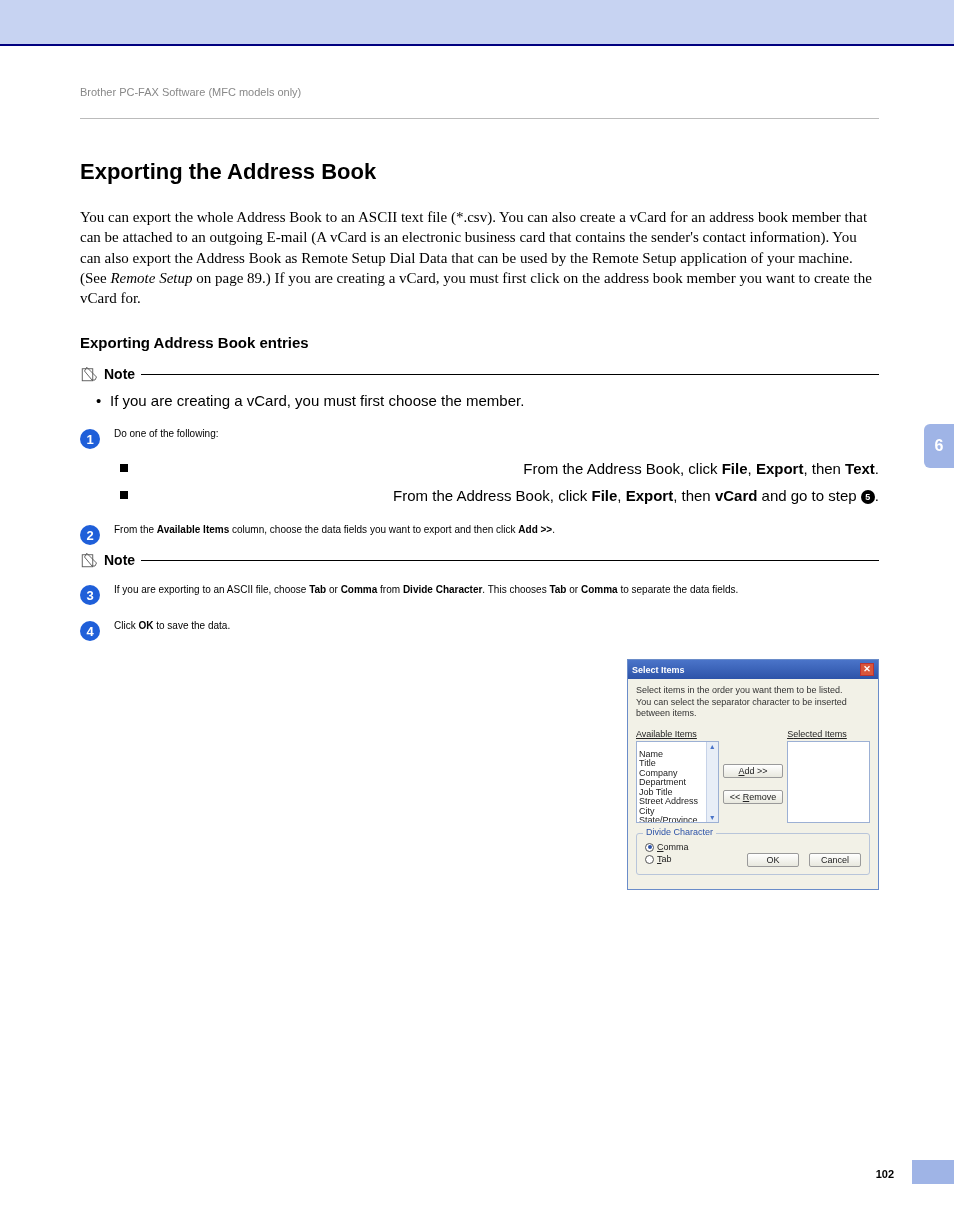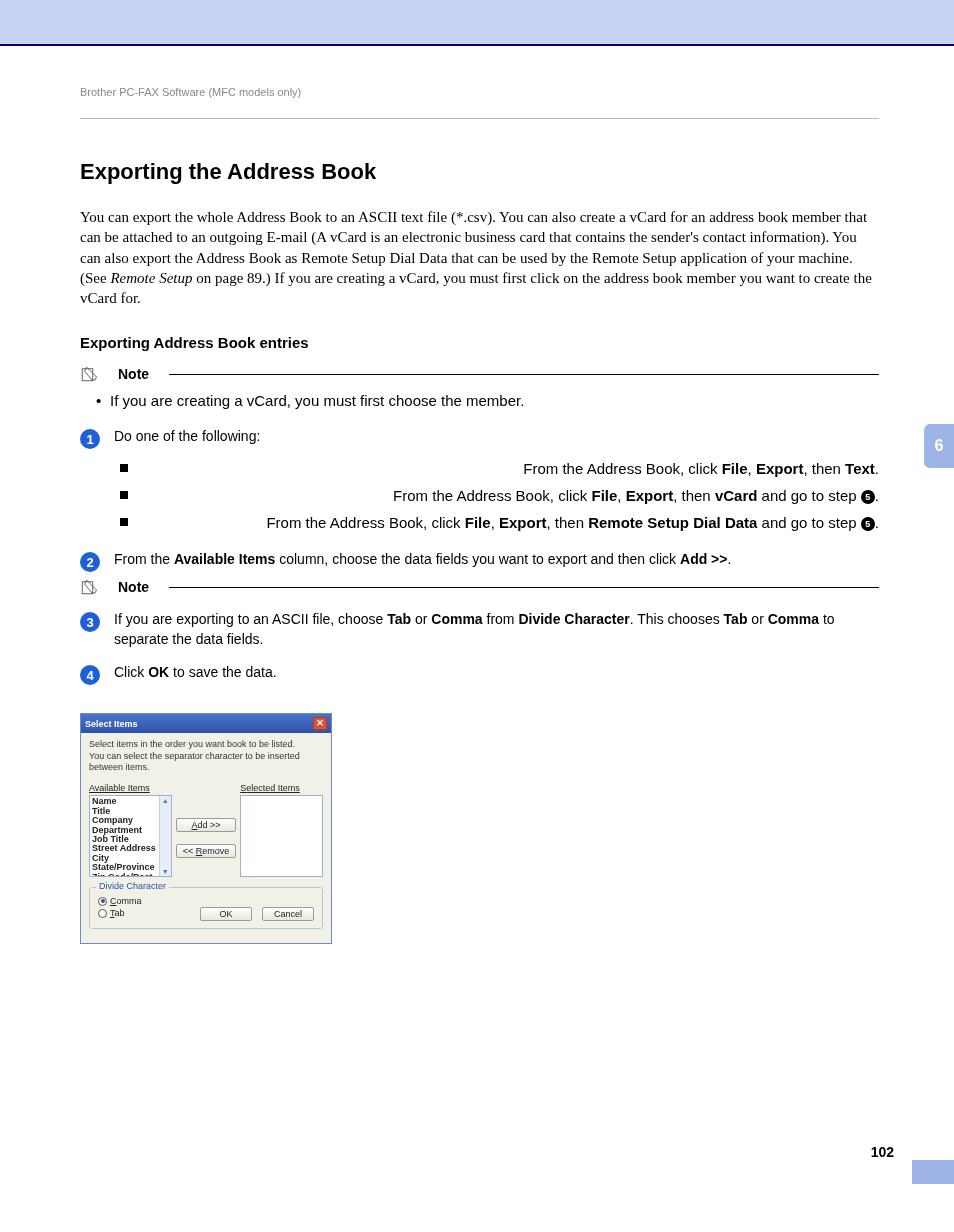--- a/index.html
+++ b/index.html
@@ -40,21 +40,21 @@
   }
   .italic { font-style: italic; }
   h2.sub {
     font-size: 15px;
     font-weight: bold;
     margin: 26px 0 14px 0;
   }
   .note-header {
     display: flex;
     align-items: center;
-    gap: 20px;
+    gap: 6px;
     margin-top: 6px;
     margin-bottom: 6px;
   }
   .note-icon {
     width: 18px; height: 18px;
     display: inline-flex;
     align-items: center; justify-content: center;
   }
   .note-icon svg { width: 18px; height: 18px; }
   .note-label { font-size: 14px; font-weight: bold; }
@@ -92,21 +92,21 @@
     color: #fff;
     font-size: 13px;
     font-weight: bold;
     display: flex;
     align-items: center;
     justify-content: center;
     flex-shrink: 0;
     margin-top: 2px;
   }
   .step-body {
-    font-size: 14px;
+    font-size: 10px;
     line-height: 1.4;
   }
   .black-circle {
     display: inline-flex;
     width: 14px; height: 14px;
     border-radius: 50%;
     background: #000;
     color: #fff;
     font-size: 9px;
     font-weight: bold;
@@ -135,22 +135,22 @@
   }
   .note-body {
     font-size: 15px;
     padding-left: 26px;
     line-height: 1.5;
     margin-bottom: 12px;
   }
   
   .dialog-wrap {
     display: flex;
-    justify-content: flex-start;
-    margin-top: 28px;
+    justify-content: flex-end;
+    margin-top: 18px;
   }
   .dialog {
     width: 252px;
     border: 1px solid #6a8cc9;
     background: #f2f1e7;
     font-family: Tahoma, Arial, sans-serif;
     font-size: 9px;
     color: #222;
   }
   .dialog-title {
@@ -186,23 +186,22 @@
   .listbox {
     border: 1px solid #9cb0d4;
     background: #fff;
     height: 82px;
     position: relative;
     display: flex;
   }
   .listbox .items {
     flex: 1;
     overflow: hidden;
-    padding: 1px 2px;
+    padding: 8px 2px;
     line-height: 1.05;
-    font-weight: bold;
   }
   .listbox .scrollbar {
     width: 12px;
     background: #e8eef7;
     border-left: 1px solid #c7d3e8;
     display: flex;
     flex-direction: column;
     justify-content: space-between;
     align-items: center;
     font-size: 8px;
@@ -275,22 +274,22 @@
     font-weight: bold;
     display: flex;
     align-items: center;
     justify-content: center;
     border-radius: 6px 0 0 6px;
     font-size: 16px;
   }
   .page-num {
     position: absolute;
     right: 60px;
-    bottom: 72px;
-    font-size: 14px;
+    bottom: 52px;
+    font-size: 11px;
     font-weight: bold;
   }
   .thumb-stripe {
     position: absolute;
     right: 0;
     bottom: 48px;
     width: 42px;
     height: 24px;
     background: #9fb4e6;
   }
@@ -330,23 +329,20 @@
     <div class="step-circle">1</div>
     <div class="step-body">Do one of the following:</div>
   </div>
   <ul class="square">
     <li>
       <span>From the Address Book, click </span><b>File</b><span>, </span><b>Export</b><span>, then </span><b>Text</b><span>.</span>
     </li>
     <li>
       <span>From the Address Book, click </span><b>File</b><span>, </span><b>Export</b><span>, then </span><b>vCard</b><span> and go to step </span><span class="black-circle">5</span><span>.</span>
     </li>
-    <li>
-      <span>From the Address Book, click </span><b>File</b><span>, </span><b>Export</b><span>, then </span><b>Remote Setup Dial Data</b><span> and go to step </span><span class="black-circle">5</span><span>.</span>
-    </li>
   </ul>
 
   <div class="step">
     <div class="step-circle">2</div>
     <div class="step-body">
       <span>From the </span><b>Available Items</b><span> column, choose the data fields you want to export and then click </span><b>Add &gt;&gt;</b><span>.</span>
     </div>
   </div>
 
   <div class="note-header">
@@ -375,21 +371,21 @@
   </div>
 
   <div class="dialog-wrap">
     <div class="dialog">
       <div class="dialog-title">
         <span>Select Items</span>
         <span class="dialog-close">✕</span>
       </div>
       <div class="dialog-body">
         <div class="dialog-instr">
-          <div>Select items in the order you want book to be listed.</div>
+          <div>Select items in the order you want them to be listed.</div>
           <div>You can select the separator character to be inserted between items.</div>
         </div>
         <div class="lists-row">
           <div class="list-col">
             <div class="list-label underline-first">Available Items</div>
             <div class="listbox">
               <div class="items" id="avail-items">
                   <div>Name</div>
                   <div>Title</div>
                   <div>Company</div>

